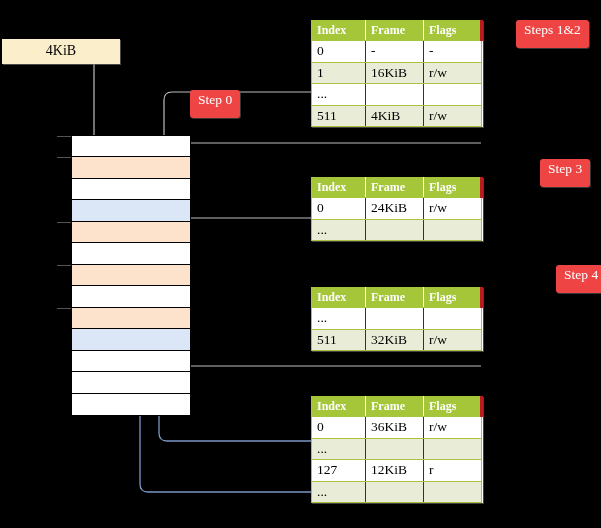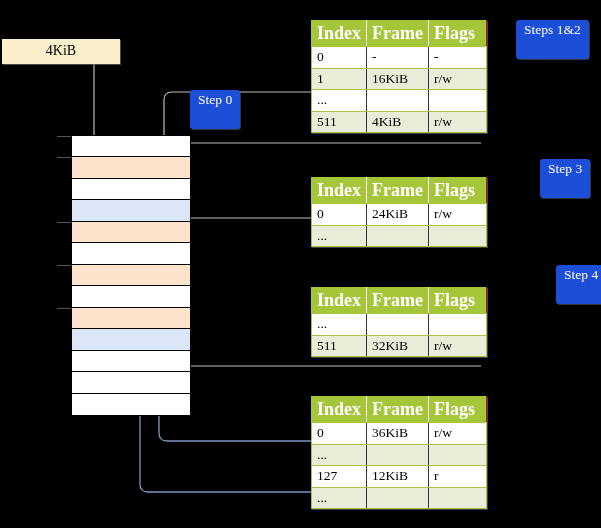--- a/index.html
+++ b/index.html
@@ -51,40 +51,40 @@
     white-space: nowrap;
     overflow: hidden;
     color: #000;
   }
   .pt th {
     background: #a5c639;
     color: #ffffff;
     font-weight: bold;
     border-color: #a5c639;
     border-right: 1px solid #ffffff;
-    font-size: 18px;
-  }
-  .pt th:last-child { border-right: 1px solid #b91c1c; }
+    font-size: 12px;
+  }
+  .pt th:last-child { border-right: 3px solid #b91c1c; }
   .pt td { border-left: 1px solid #333; border-right: 1px solid #333; }
   .pt td:first-child { border-left: 1px solid #a9c23f; }
   .pt td:last-child  { border-right: 1px solid #a9c23f; }
   .pt tr.alt td { background: #e9edd7; }
   .pt td.hl { background: #fbf79c; }
 
   .col-index { width: 54px; }
   .col-frame { width: 58px; }
   .col-flags { width: 58px; }
 
   
   .chip {
     position: absolute;
-    background: #1d4ed8;
+    background: #ef4444;
     color: #ffffff;
     font-size: 13.5px;
-    padding: 2px 8px 21px 8px;
+    padding: 2px 8px 10px 8px;
     border-radius: 3px;
     white-space: nowrap;
     box-shadow: 1px 1px 0 rgba(90,90,90,.6);
   }
 
   
   #srcbox {
     position: absolute;
     background: #fbeecb;
     color: #000;

